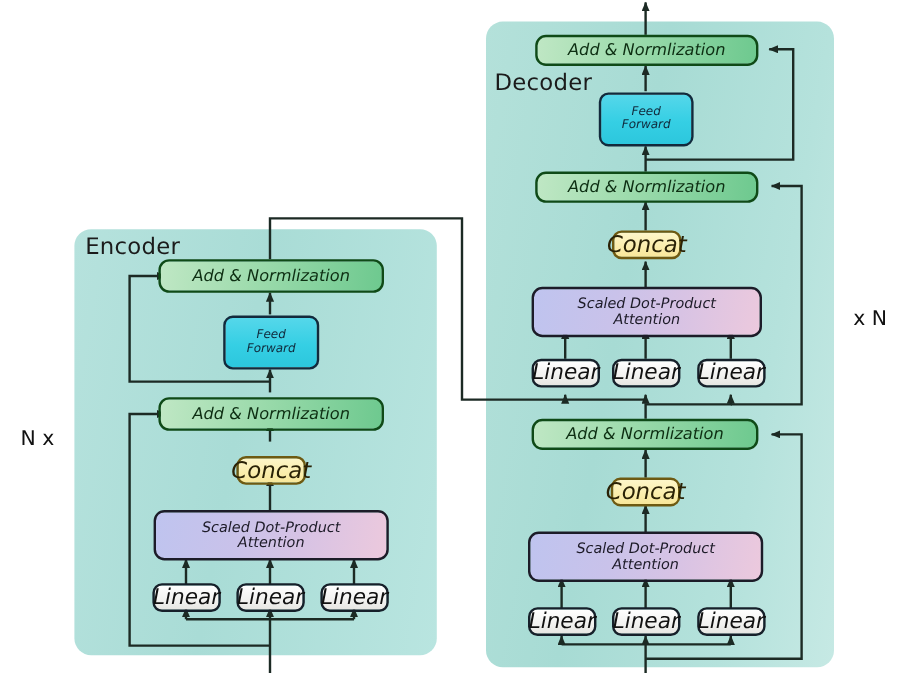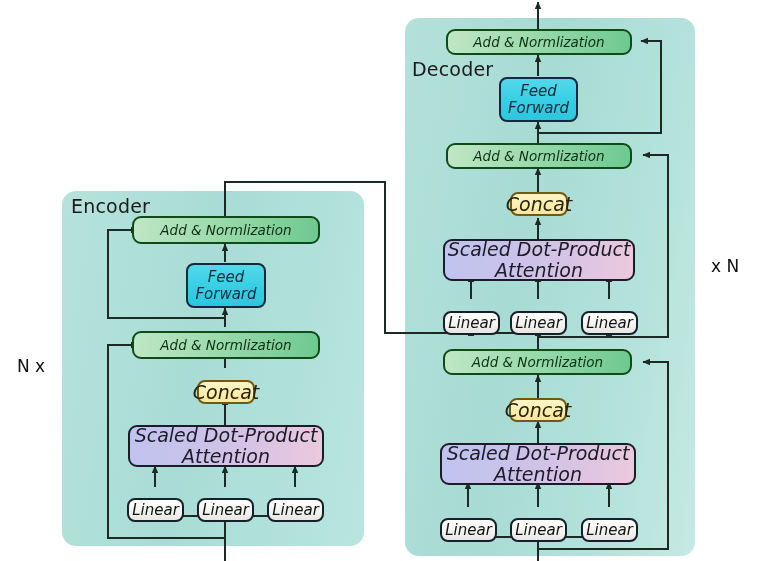--- a/index.html
+++ b/index.html
@@ -20,30 +20,30 @@
   
   .node{position:absolute;box-sizing:border-box;display:flex;align-items:center;
         justify-content:center;text-align:center;border-radius:7px;
         line-height:1.08;white-space:pre-line;font-style:italic;}
 
   .n-addnorm{border:2px solid #0f4a17;border-radius:9px;
              background:linear-gradient(95deg,#bfe7c4 0%,#9fdcae 40%,#6ec98f 100%);
              color:#0d2e12;font-size:13.5px;}
   .n-ff{border:2px solid #122a3c;border-radius:8px;
         background:linear-gradient(180deg,#55d7ea 0%,#35cfe4 55%,#2cc7dd 100%);
-        color:#10283a;font-size:15px;}
+        color:#10283a;font-size:10px;}
   .n-concat{border:2px solid #6e5a12;border-radius:8px;
             background:linear-gradient(180deg,#fdf6c9 0%,#fbeeae 55%,#f8e79a 100%);
             color:#2a2206;font-size:19px;}
   .n-attn{border:2px solid #1c1c28;border-radius:9px;
           background:linear-gradient(100deg,#bfc4ef 0%,#c9c2ea 35%,#d8c3e4 65%,#ecc9dd 100%);
-          color:#1d1b28;font-size:19px;}
+          color:#1d1b28;font-size:12px;}
   .n-linear{border:2px solid #16202a;border-radius:8px;
             background:linear-gradient(180deg,#ffffff 0%,#f2f2f0 60%,#e6e6e2 100%);
-            color:#111;font-size:15px;margin-top:12px;}
+            color:#111;font-size:18px;}
 
   
   #wires{position:absolute;left:0;top:0;width:763px;height:561px;
          pointer-events:none;}
   .w{fill:none;stroke:#1c2a24;stroke-width:2;}
   .wh{fill:#1c2a24;}
 </style>
 </head>
 <body>
 

